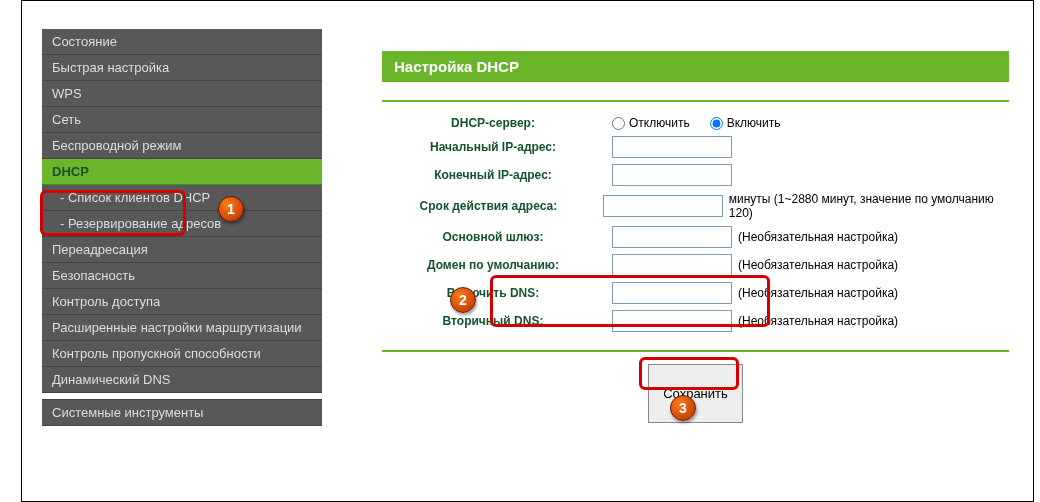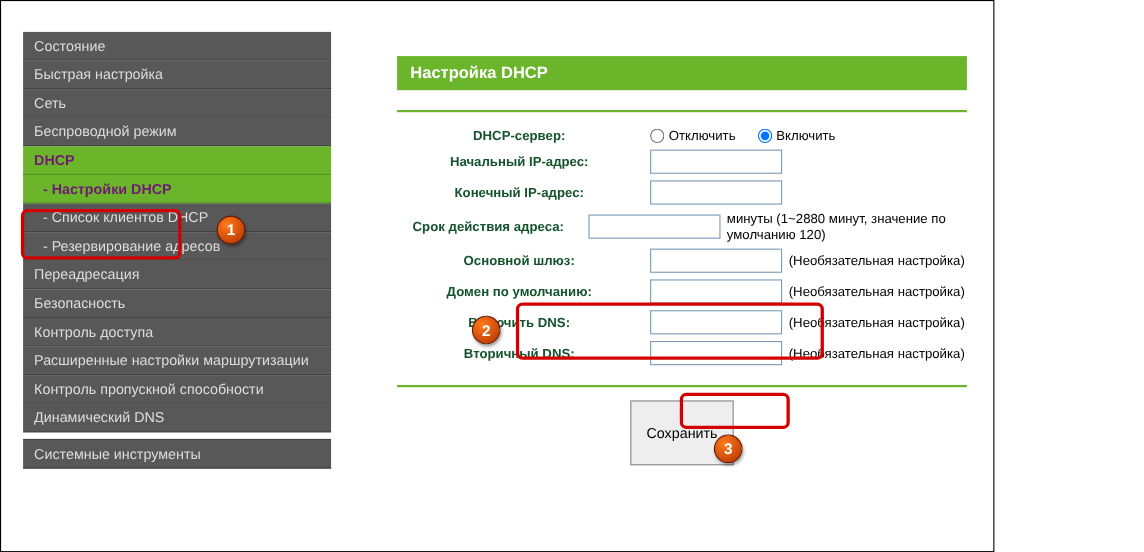--- a/index.html
+++ b/index.html
@@ -1,21 +1,21 @@
 <!DOCTYPE html>
 <html><head>
 <meta charset="utf-8">
 <style>
   * { box-sizing: border-box; margin: 0; padding: 0; }
   body { font-family: Arial, sans-serif; font-size: 12px; background: #fff; }
-  .wrap { width: 904px; height: 502px; border: 1px solid #000; position: relative; padding: 28px 12px 12px 20px; }
+  .wrap { width: 1013px; height: 502px; border: 1px solid #000; position: relative; padding: 28px 12px 12px 20px; margin-left: 21px; }
   .layout { display: flex; width: 100%; height: 100%; }
   .sidebar { width: 280px; background: #fff; }
   .menu-item { background: #585858; color: #ddd; font-size: 13px; padding: 5px 10px; border-bottom: 1px solid #444; cursor: pointer; display: flex; align-items: center; }
-  .menu-item.active { background: #6bb52b; color: #701a75; font-weight: bold; border-bottom: 1px solid #4a8c1a;}
+  .menu-item.active { background: #6bb52b; color: #14532d; font-weight: bold; border-bottom: 1px solid #4a8c1a;}
   .menu-sub { padding-left: 18px; }
   .content { flex: 1; padding: 22px 12px 10px 60px; position: relative; }
   .page-header { background: #6bb52b; color: #fff; font-size: 15px; font-weight: bold; padding: 7px 12px; margin-bottom: 18px; }
   .green-divider { border-top: 2px solid #6bb52b; margin: 10px 0 14px 0; }
   .form-row { display: flex; align-items: center; margin-bottom: 6px; }
   .form-label { width: 230px; text-align: center; font-size: 12px; padding-right: 8px; font-weight: bold; color: #14532d;}
   .form-input { width: 120px; height: 22px; border: 1px solid #7a9ab5; padding: 2px 4px; font-size: 12px; background:#fff;}
   .form-hint { font-size: 12px; color: #000; margin-left: 6px; }
   .radio-group { display: flex; align-items: flex-end; gap: 6px; font-size: 12px; }
   .radio-group label { display: flex; align-items: center; gap: 4px; margin-right: 14px; }
@@ -33,24 +33,24 @@
   .bottom-hr { border-top: 1px solid #444; margin-top: 6px; }
 </style>
 </head>
 <body>
 
 <div class="wrap">
   <div class="layout">
     <div class="sidebar">
       <div class="menu-item">Состояние</div>
       <div class="menu-item">Быстрая настройка</div>
+      <div class="menu-item">WPS</div>
       <div class="menu-item">Сеть</div>
       <div class="menu-item">Беспроводной режим</div>
       <div class="menu-item active">DHCP</div>
-      <div class="menu-item active menu-sub">- Настройки DHCP</div>
       <div class="menu-item menu-sub">- Список клиентов DHCP</div>
       <div class="menu-item menu-sub">- Резервирование адресов</div>
       <div class="menu-item">Переадресация</div>
       <div class="menu-item">Безопасность</div>
       <div class="menu-item">Контроль доступа</div>
       <div class="menu-item">Расширенные настройки маршрутизации</div>
       <div class="menu-item">Контроль пропускной способности</div>
       <div class="menu-item">Динамический DNS</div>
       <div class="bottom-hr"></div>
       <div class="menu-item">Системные инструменты</div>

